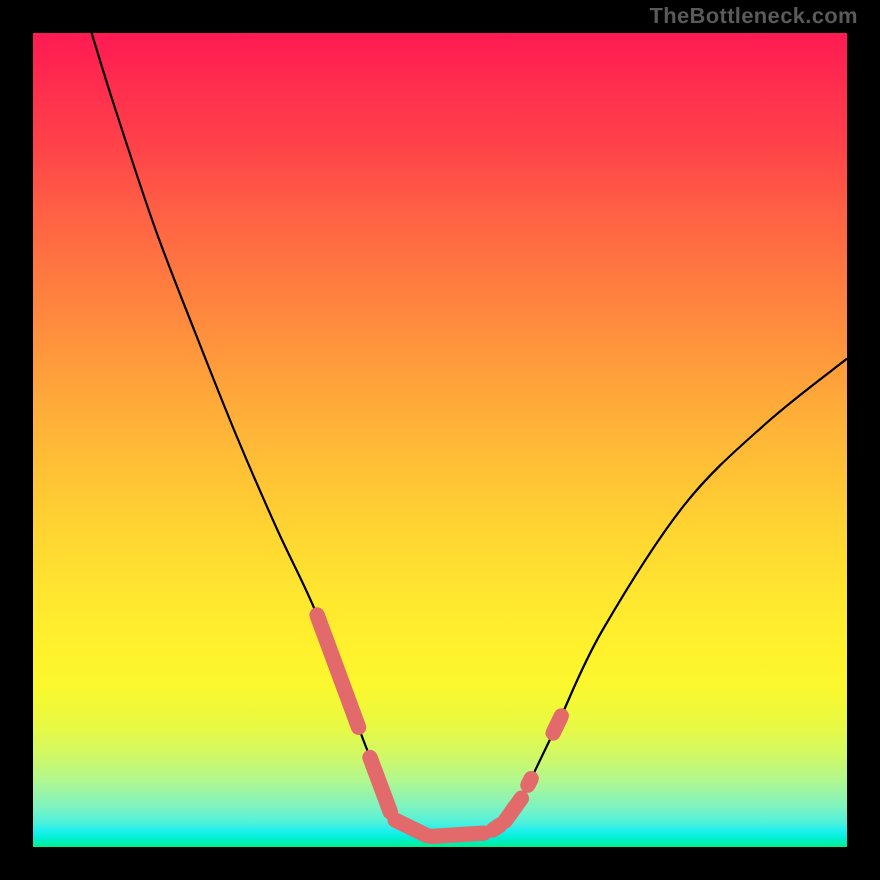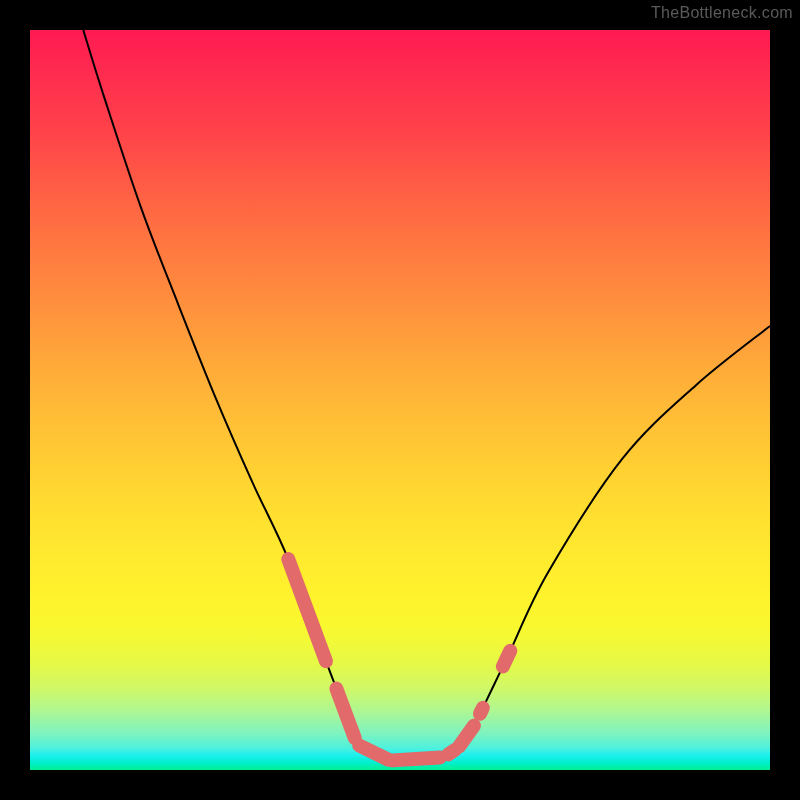--- a/index.html
+++ b/index.html
@@ -45,24 +45,24 @@
       #7ff3bf 95%,
       #4ff1dc 97%,
       #1df0ee 98%,
       #00efcf 99%,
       #00ef8f 100%
     );
   }
   .watermark {
     position: absolute;
     top: 4px;
-    right: 7px;
+    right: 20px;
     color: #5a5a5a;
-    font-size: 16px;
-    font-weight: 400;
+    font-size: 20px;
+    font-weight: 700;
     letter-spacing: 0.3px;
   }
   svg.curve {
     position: absolute;
     top: 0;
     left: 0;
     width: 740px;
     height: 740px;
   }
 </style>

